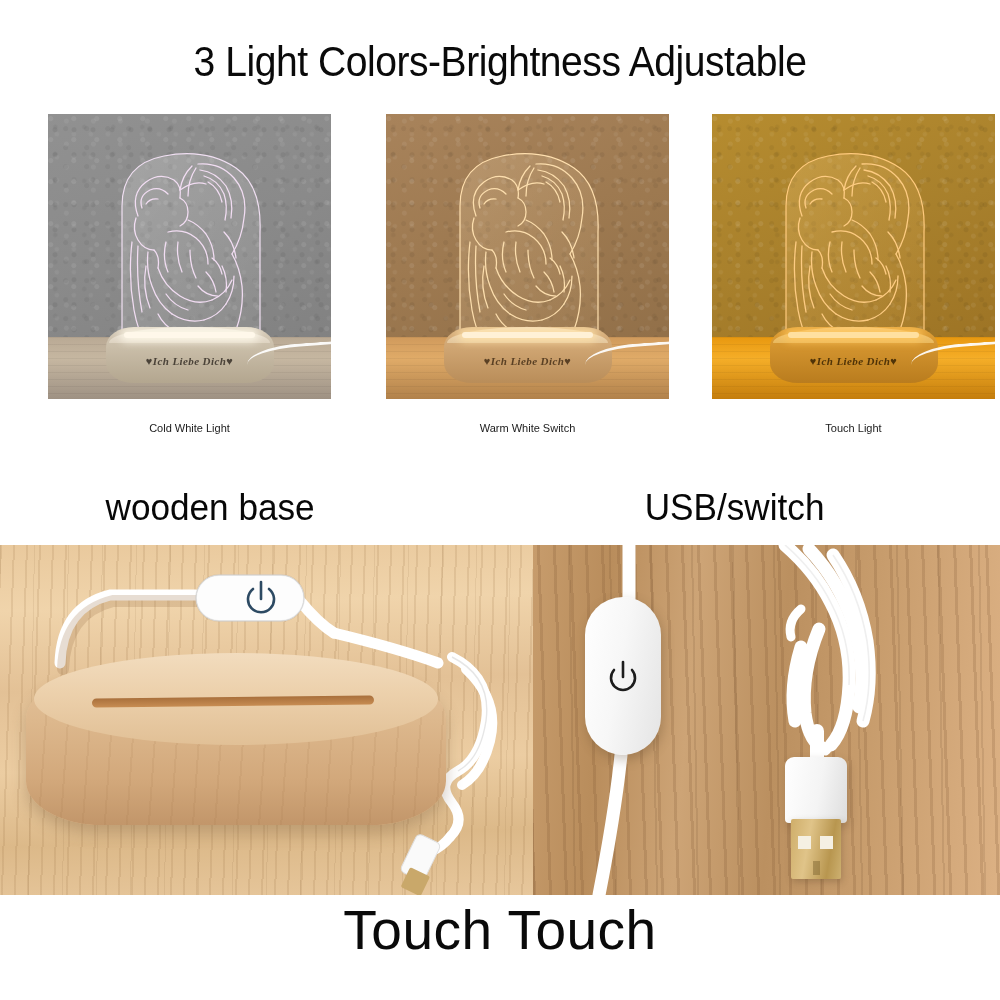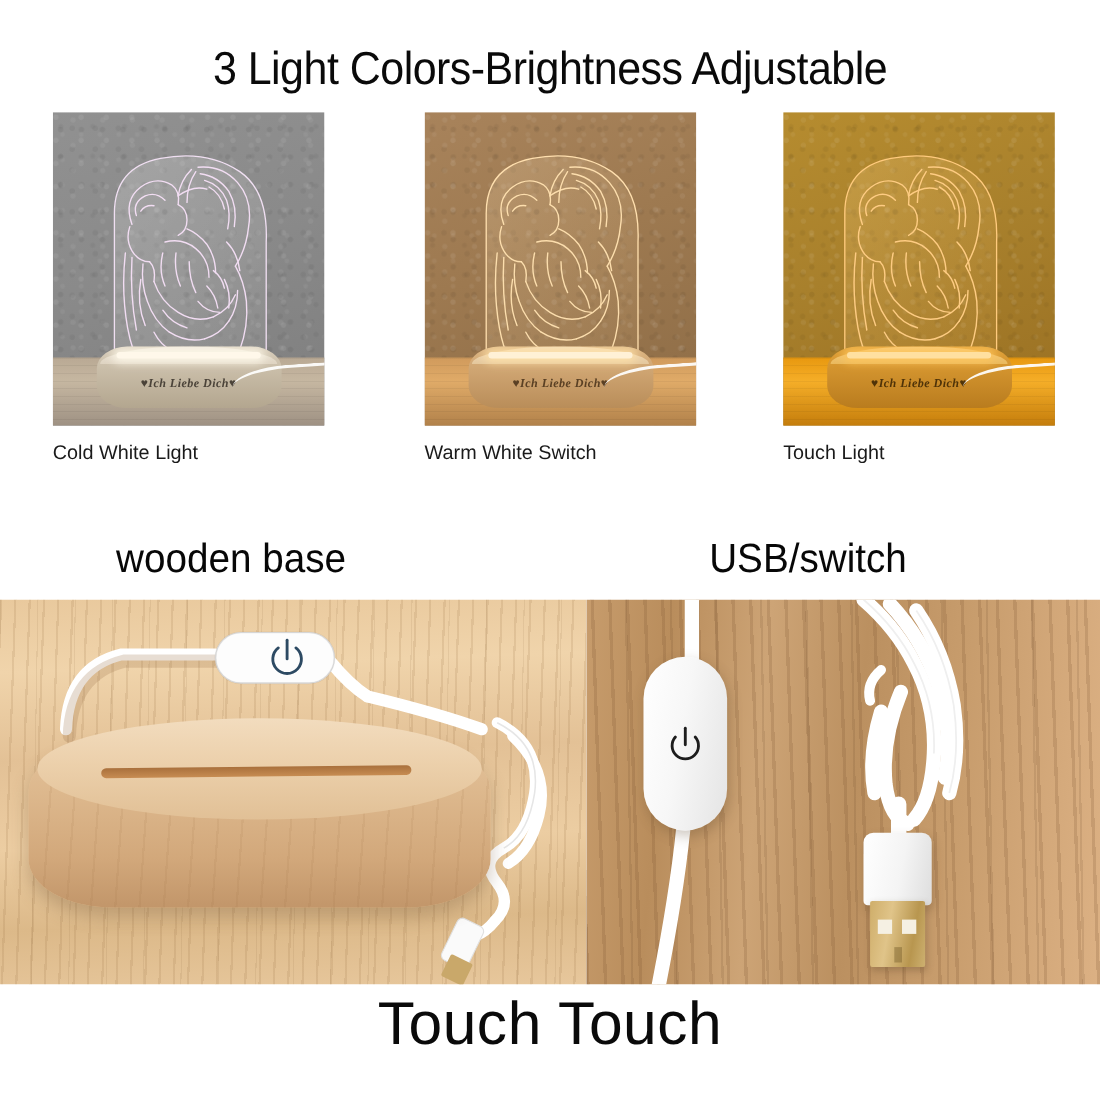--- a/index.html
+++ b/index.html
@@ -32,23 +32,24 @@
 
   
   .lamp-row {
     position: absolute;
     left: 0; top: 98px;
     width: 1000px;
     height: 320px;
   }
   .lamp-cell {
     position: absolute;
-    top: 4px;
-    width: 247px;
+    top: 16px;
+    width: 271px;
     height: 320px;
+    padding-left: 12px;
   }
   .lamp-cell.c1 { left: 48px; }
   .lamp-cell.c2 { left: 386px; }
   .lamp-cell.c3 { left: 712px; }
 
   .lamp-photo {
     position: absolute;
     left: 0; top: 0;
     width: 100%;
     height: 285px;
@@ -167,21 +168,22 @@
     height: 26px;
     border-top: 3px solid rgba(255,255,255,0.92);
     border-radius: 60% 0 0 0;
     transform: rotate(-4deg);
   }
 
   .lamp-caption {
     position: absolute;
     left: 0; bottom: 0;
     width: 100%;
-    font-size: 18px;
+    text-align: center;
+    font-size: 11px;
     color: #1a1a1a;
     font-family: "Liberation Sans", sans-serif;
   }
 
   
   .sec-head {
     position: absolute;
     top: 487px;
     font-size: 37px;
     color: #070707;

